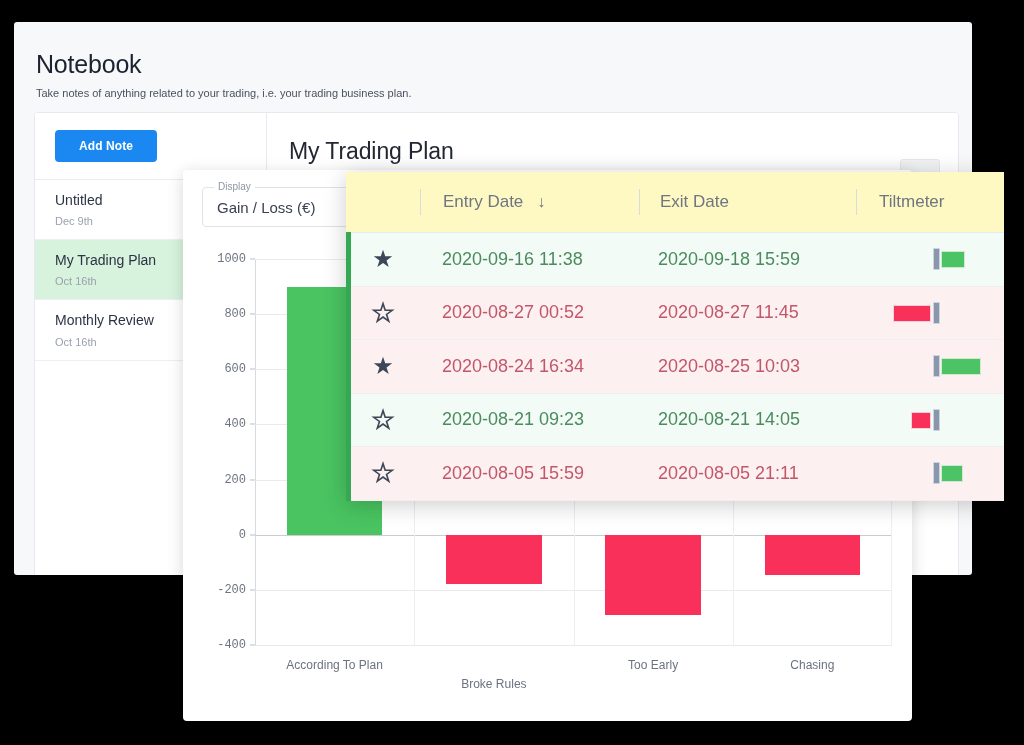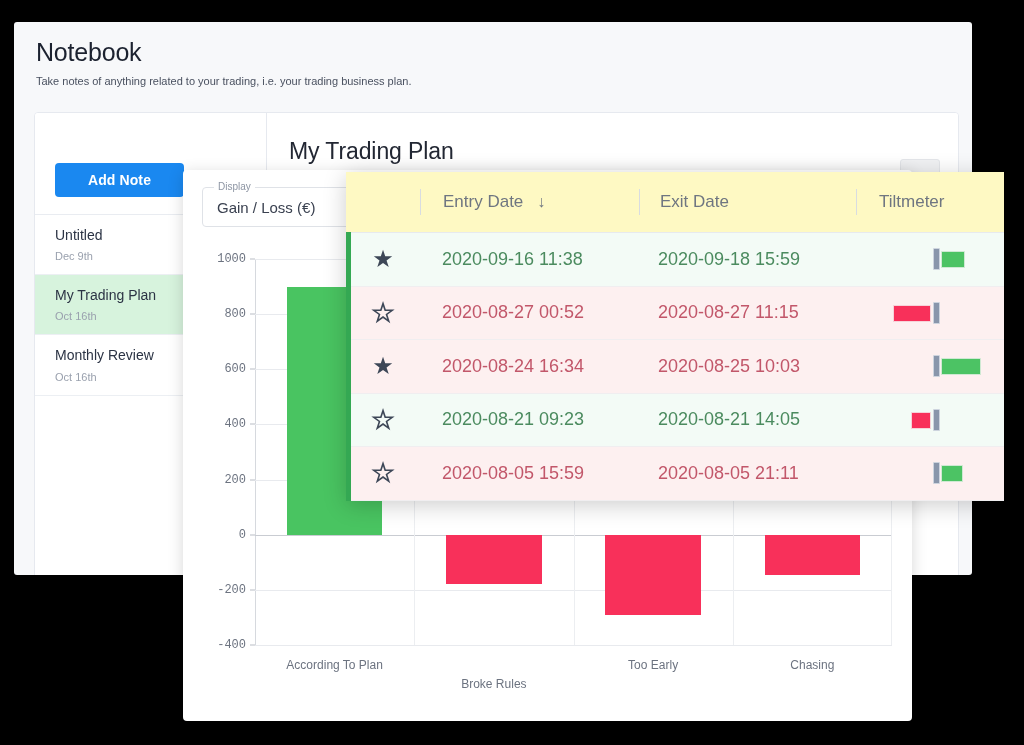--- a/index.html
+++ b/index.html
@@ -13,21 +13,21 @@
 
   
   .notebook-panel {
     position: absolute; left: 14px; top: 22px;
     width: 958px; height: 553px;
     background: #f7f8fa;
     border-radius: 3px;
     box-shadow: 0 2px 10px rgba(0,0,0,0.12);
     overflow: hidden;
   }
-  .nb-header { padding: 16px 22px 10px 22px; }
+  .nb-header { padding: 28px 22px 10px 22px; }
   .nb-title {
     font-size: 25px; font-weight: 400; color: #1c2230;
     letter-spacing: -0.2px; line-height: 1.15;
   }
   .nb-sub {
     margin-top: 7px; font-size: 11px; color: #4a5160; line-height: 1.3;
   }
   .nb-body {
     position: absolute; left: 20px; top: 90px;
     width: 925px; height: 470px;
@@ -42,23 +42,23 @@
     border-right: 1px solid #e6e9ef;
     background: #ffffff;
   }
   .nb-sidebar-top {
     padding: 17px 0 17px 20px;
     border-bottom: 1px solid #e9ecf1;
   }
   .add-note-btn {
     display: inline-block;
     background: #1a88f0; color: #ffffff;
-    font-size: 14px; font-weight: 700;
-    padding: 9px 33px; border: none; border-radius: 4px;
-    cursor: pointer; letter-spacing: 0.1px; margin-top: 33px;
+    font-size: 12px; font-weight: 700;
+    padding: 9px 24px; border: none; border-radius: 4px;
+    cursor: pointer; letter-spacing: 0.1px;
   }
   .note-item {
     padding: 11px 20px 12px 20px;
     border-bottom: 1px solid #eceff3;
     cursor: pointer;
   }
   .note-item.active { background: #d7f3dd; }
   .note-name { font-size: 14px; color: #2b3344; line-height: 1.3; }
   .note-date { font-size: 11px; color: #9aa1ae; margin-top: 6px; }
   .nb-main { flex: 1; position: relative; background: #ffffff; }
@@ -338,21 +338,21 @@
           <div class="tilt">
             <div class="tiltmeter">
               <div class="tilt-center"></div>
               <div class="tilt-bar pos" style="width: 24px;"></div>
             </div>
           </div>
         </div>
         <div class="trow loss">
           <div class="star hollow">★</div>
           <div class="cell date col-entry">2020-08-27 00:52</div>
-          <div class="cell date col-exit">2020-08-27 11:15</div>
+          <div class="cell date col-exit">2020-08-27 11:45</div>
           <div class="tilt">
             <div class="tiltmeter">
               <div class="tilt-center"></div>
               <div class="tilt-bar neg" style="width: 38px;"></div>
             </div>
           </div>
         </div>
         <div class="trow loss">
           <div class="star">★</div>
           <div class="cell date col-entry">2020-08-24 16:34</div>

